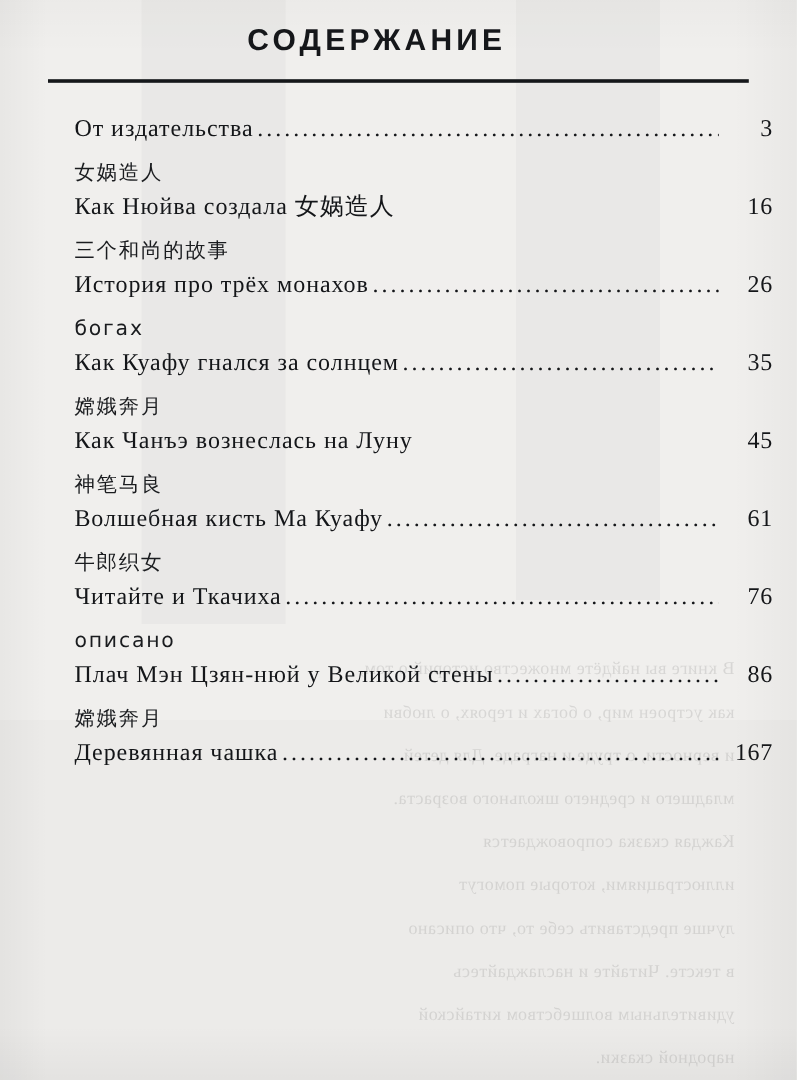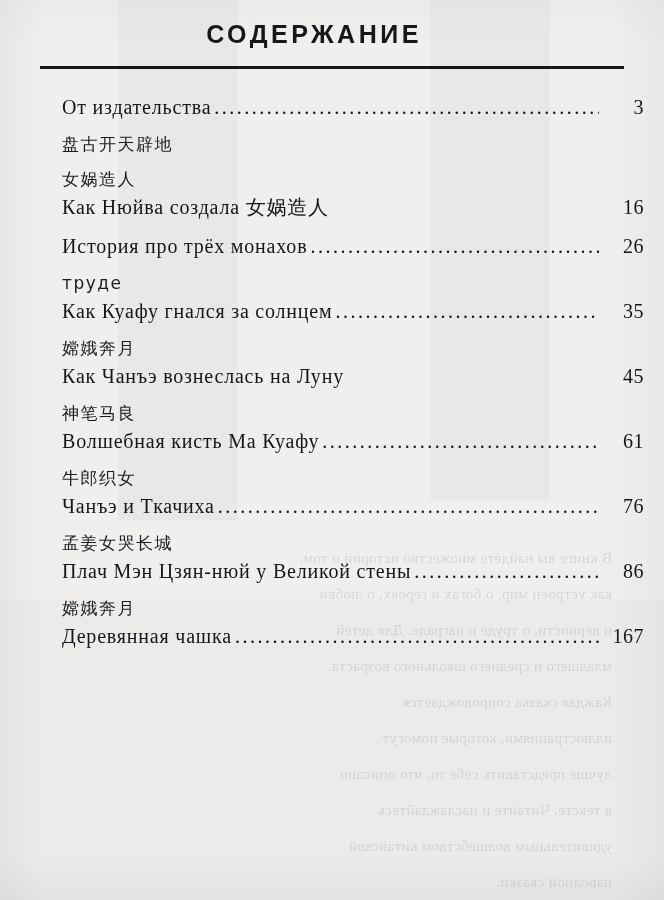--- a/index.html
+++ b/index.html
@@ -173,42 +173,42 @@
 
     <div class="entry">
       <div class="line">
         <span class="ru">От  издательства</span>
         <span class="dots"></span>
         <span class="pg">3</span>
       </div>
     </div>
 
     <div class="entry">
-      <div class="cn">盘古开天辟地</div>
     </div>
 
     <div class="entry">
       <div class="cn">女娲造人</div>
       <div class="line">
         <span class="ru">Как  Нюйва  создала  女娲造人</span>
         <span class="gap"></span>
         <span class="pg">16</span>
       </div>
     </div>
 
     <div class="entry">
+      <div class="cn">三个和尚的故事</div>
       <div class="line">
         <span class="ru">История  про  трёх  монахов</span>
         <span class="dots"></span>
         <span class="pg">26</span>
       </div>
     </div>
 
     <div class="entry">
-      <div class="cn">труде</div>
+      <div class="cn">богах</div>
       <div class="line">
         <span class="ru">Как  Куафу  гнался  за  солнцем</span>
         <span class="dots"></span>
         <span class="pg">35</span>
       </div>
     </div>
 
     <div class="entry">
       <div class="cn">嫦娥奔月</div>
       <div class="line">
@@ -223,28 +223,28 @@
       <div class="line">
         <span class="ru">Волшебная  кисть  Ма  Куафу</span>
         <span class="dots"></span>
         <span class="pg">61</span>
       </div>
     </div>
 
     <div class="entry">
       <div class="cn">牛郎织女</div>
       <div class="line">
-        <span class="ru">Чанъэ  и  Ткачиха</span>
+        <span class="ru">Читайте  и  Ткачиха</span>
         <span class="dots"></span>
         <span class="pg">76</span>
       </div>
     </div>
 
     <div class="entry">
-      <div class="cn">孟姜女哭长城</div>
+      <div class="cn">описано</div>
       <div class="line">
         <span class="ru">Плач  Мэн  Цзян-нюй  у  Великой  стены</span>
         <span class="dots"></span>
         <span class="pg">86</span>
       </div>
     </div>
 
 
     <div class="entry">
       <div class="cn">嫦娥奔月</div>

